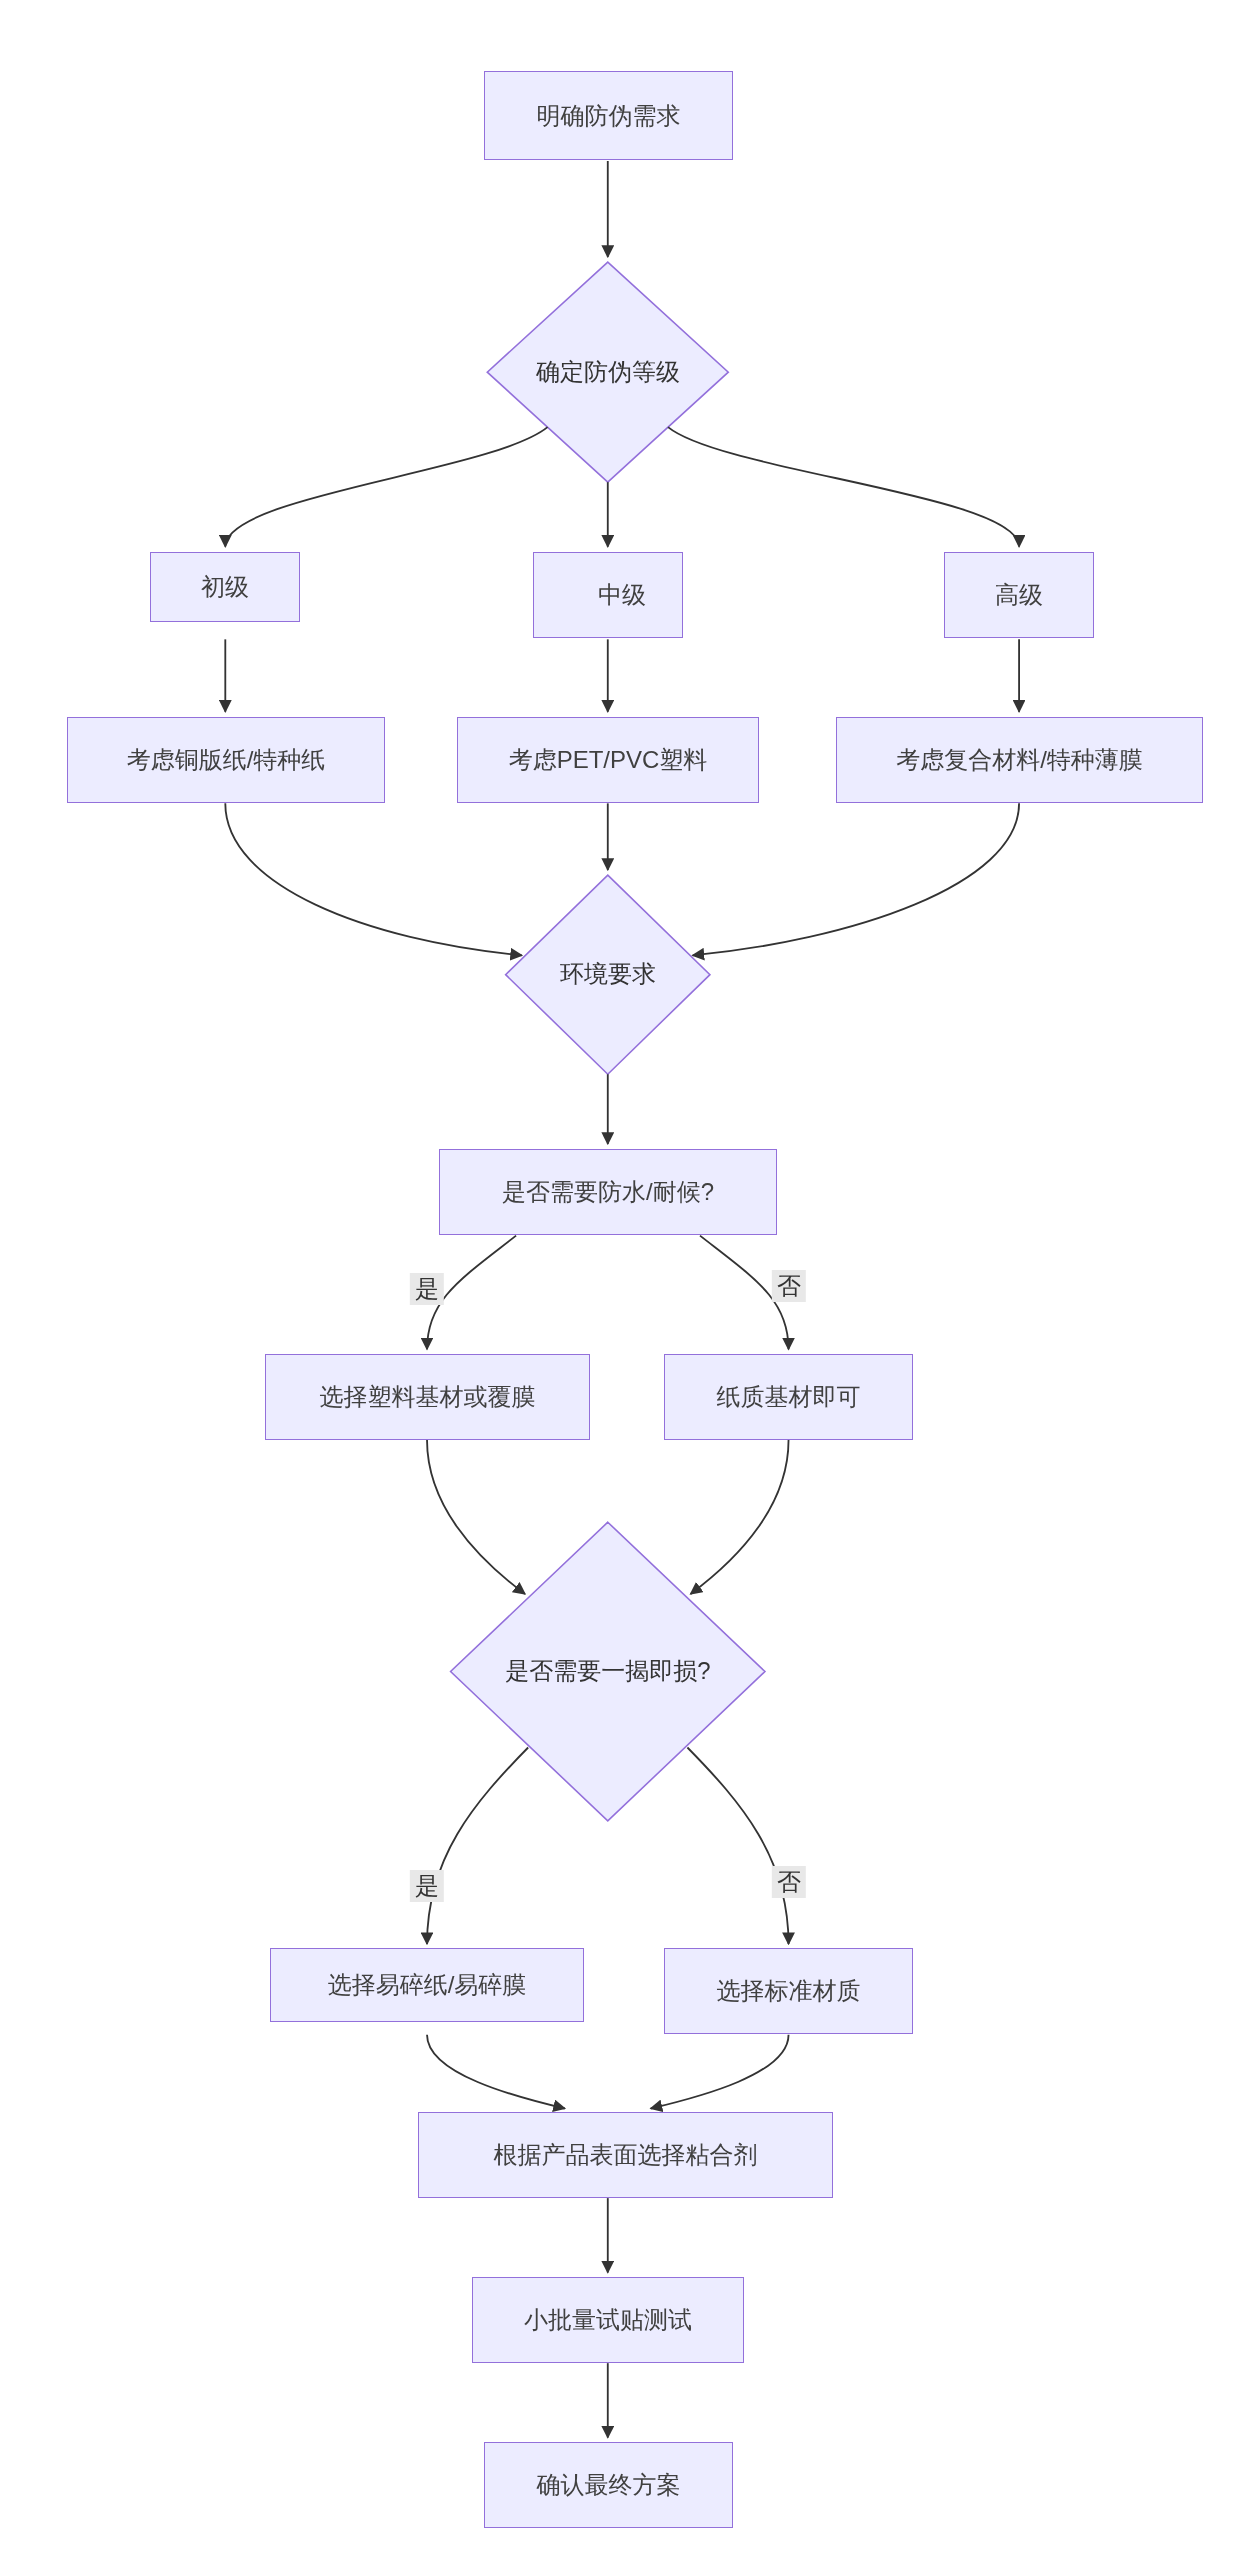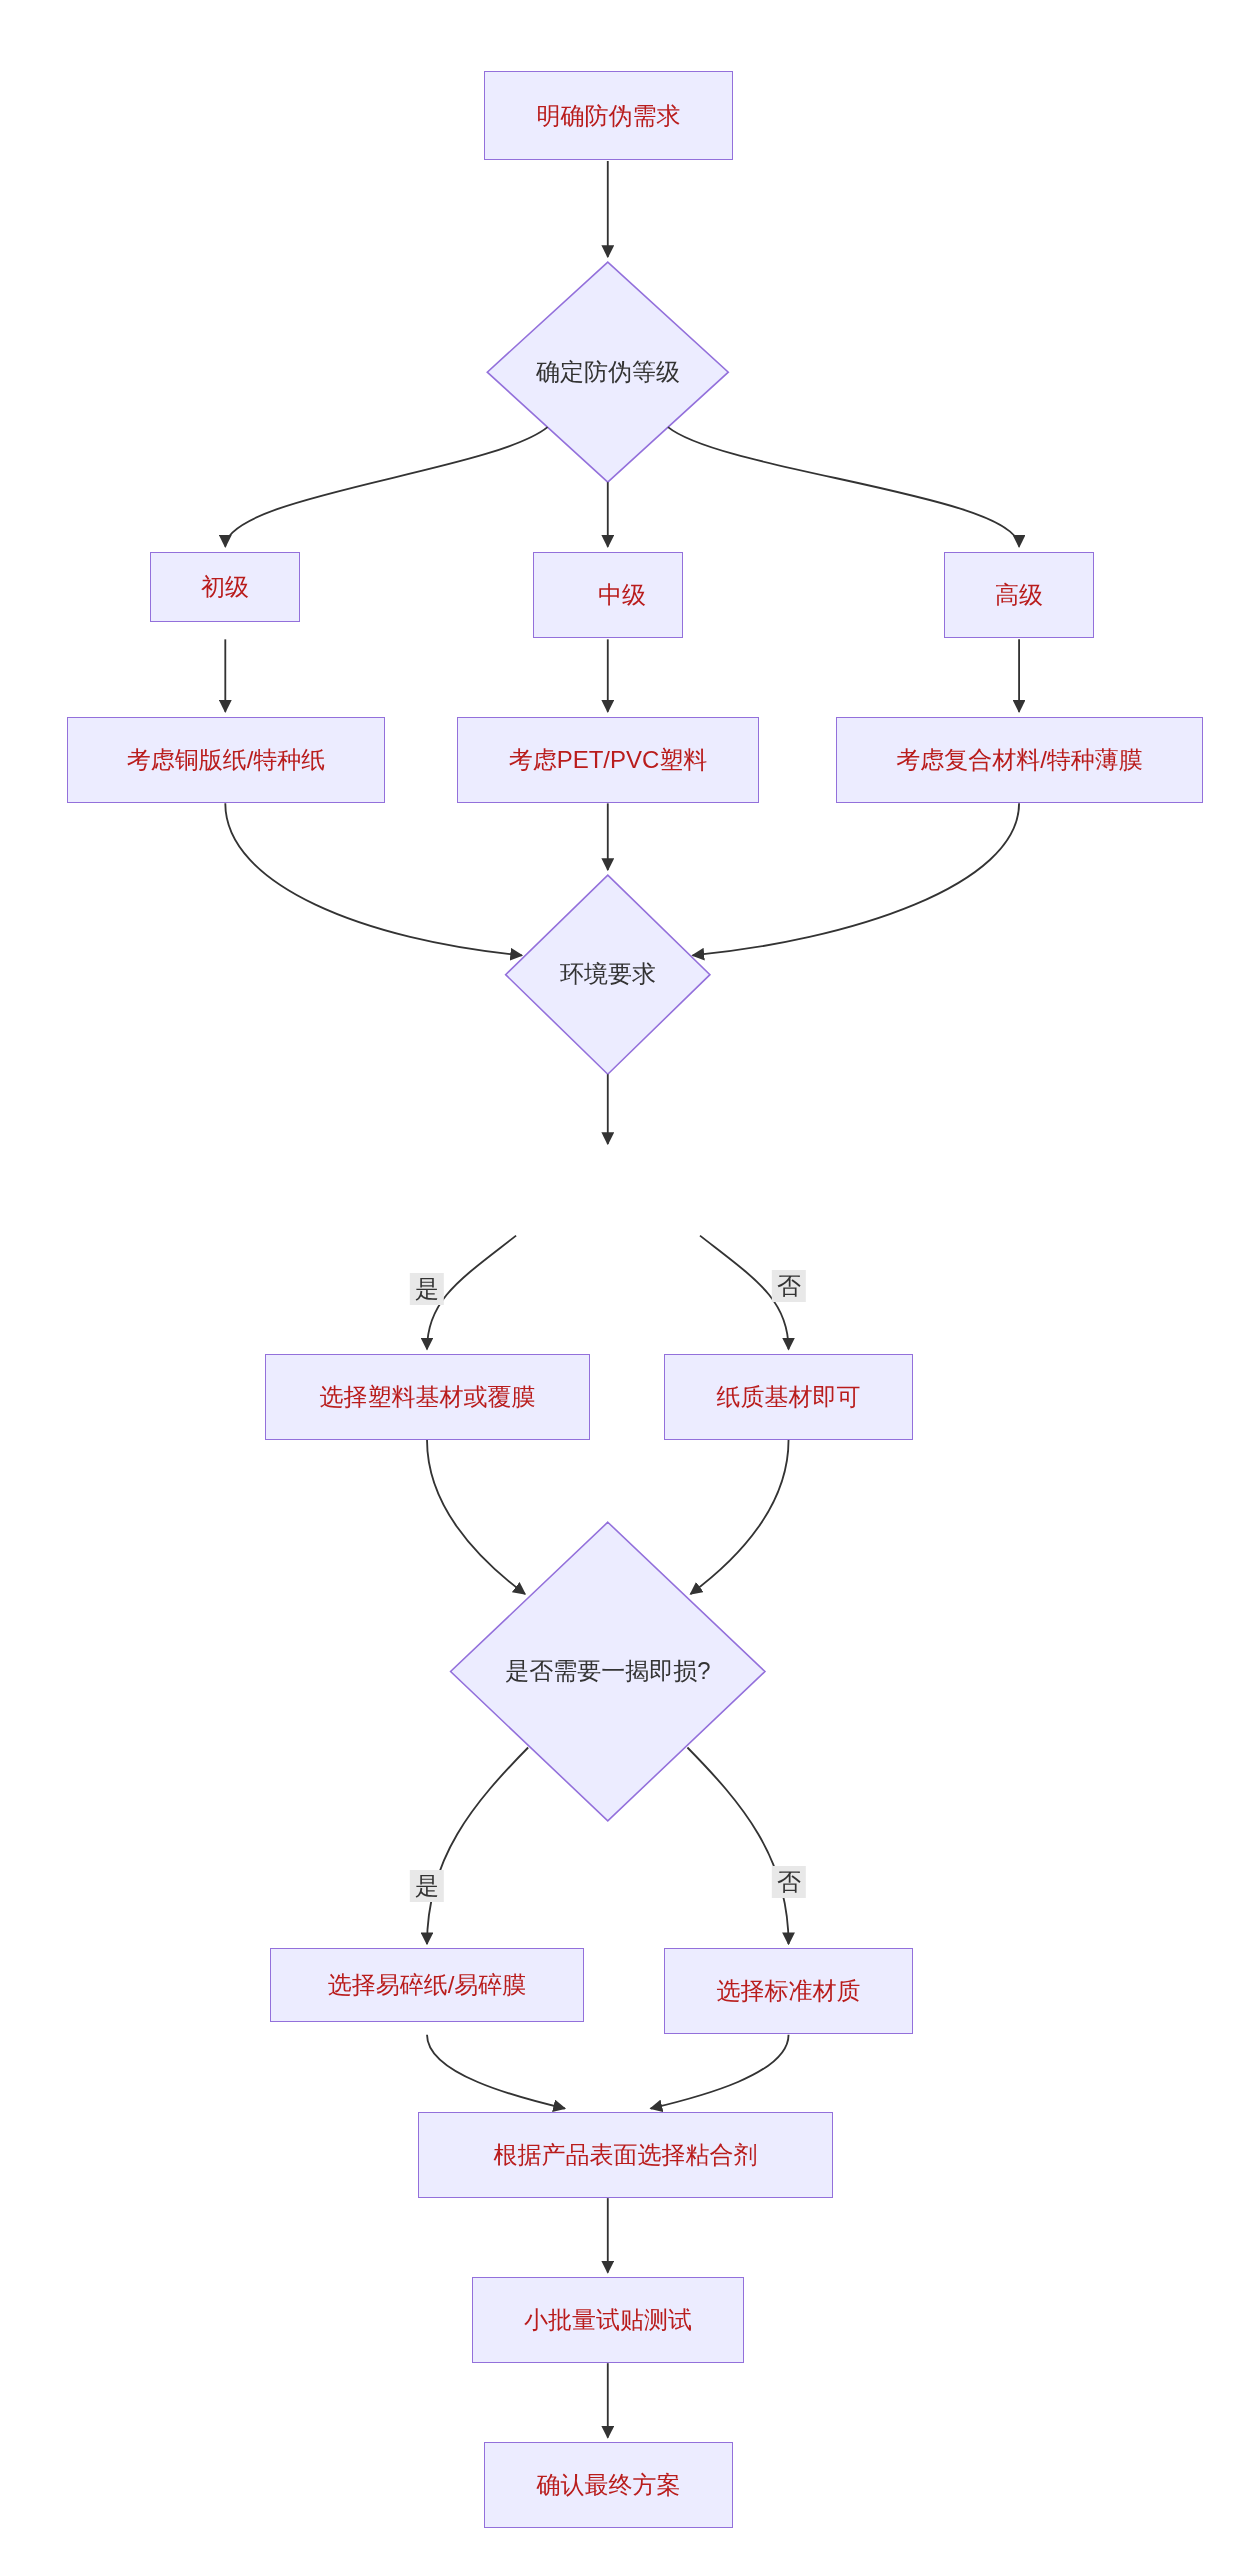--- a/index.html
+++ b/index.html
@@ -15,21 +15,21 @@
   .edge{stroke:#333333;stroke-width:3.5;fill:none;}
   .diamond{fill:#ECECFF;stroke:#9370DB;stroke-width:3;}
   .node{
     position:absolute;
     box-sizing:border-box;
     background:#ECECFF;
     border:1.6px solid #9370DB;
     display:flex;
     align-items:center;
     justify-content:center;
-    color:#b91c1c;
+    color:#404040;
     font-size:24px;
     text-align:center;
     white-space:nowrap;
   }
   .dlabel{
     position:absolute;
     display:flex;
     align-items:center;
     justify-content:center;
     color:#333333;
@@ -90,20 +90,21 @@
   <div class="node" style="left:484px;top:71px;width:249px;height:89px;">明确防伪需求</div>
 
   <div class="node" style="left:150px;top:552px;width:150px;height:70px;">初级</div>
   <div class="node" style="left:533px;top:552px;width:150px;height:86px;padding-left:28px;">中级</div>
   <div class="node" style="left:944px;top:552px;width:150px;height:86px;">高级</div>
 
   <div class="node" style="left:67px;top:717px;width:318px;height:86px;">考虑铜版纸/特种纸</div>
   <div class="node" style="left:457px;top:717px;width:302px;height:86px;">考虑PET/PVC塑料</div>
   <div class="node" style="left:836px;top:717px;width:367px;height:86px;">考虑复合材料/特种薄膜</div>
 
+  <div class="node" style="left:439px;top:1149px;width:338px;height:86px;">是否需要防水/耐候?</div>
 
   <div class="node" style="left:265px;top:1354px;width:325px;height:86px;">选择塑料基材或覆膜</div>
   <div class="node" style="left:664px;top:1354px;width:249px;height:86px;">纸质基材即可</div>
 
   <div class="node" style="left:270px;top:1948px;width:314px;height:74px;">选择易碎纸/易碎膜</div>
   <div class="node" style="left:664px;top:1948px;width:249px;height:86px;">选择标准材质</div>
 
   <div class="node" style="left:418px;top:2112px;width:415px;height:86px;">根据产品表面选择粘合剂</div>
   <div class="node" style="left:472px;top:2277px;width:272px;height:86px;">小批量试贴测试</div>
   <div class="node" style="left:484px;top:2442px;width:249px;height:86px;">确认最终方案</div>

